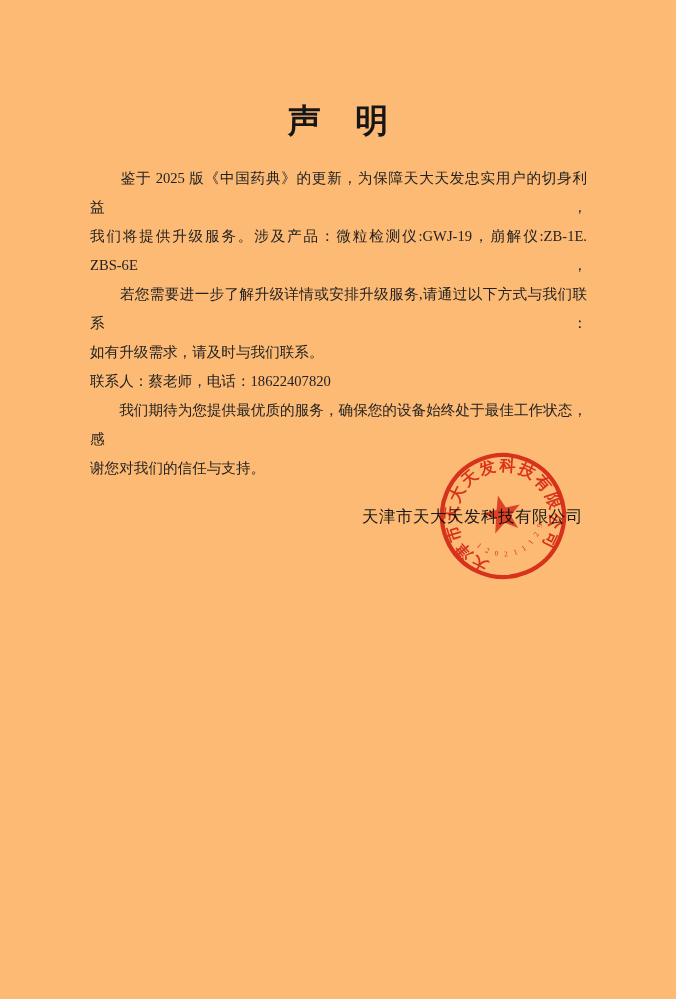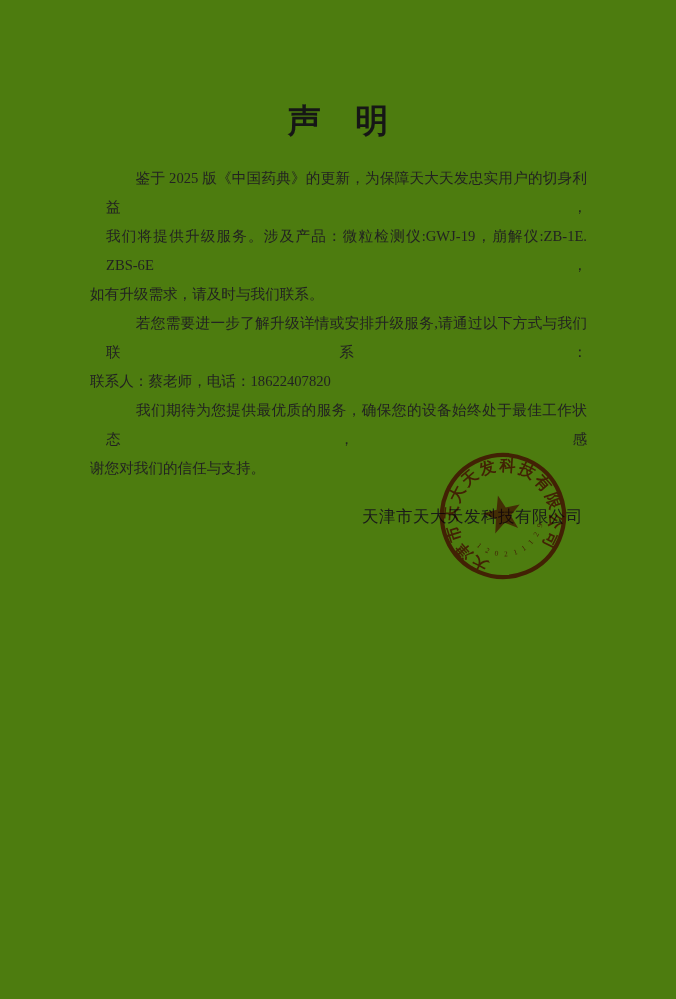--- a/index.html
+++ b/index.html
@@ -1,32 +1,32 @@
 <!DOCTYPE html>
 <html><head>
 <meta charset="utf-8">
 <style>
   html,body{margin:0;padding:0;}
   body{
     width:676px;height:999px;position:relative;background:#ffffff;
     font-family:"Liberation Serif","DejaVu Serif",serif;color:#1e1e1e;
   }
-  .page{position:absolute;inset:0;background:#4d7c0f;overflow:hidden;}
+  .page{position:absolute;inset:0;background:#fdba74;overflow:hidden;}
   .title{
     margin:0;position:absolute;top:99px;left:0;right:0;text-align:center;
     font-size:33px;font-weight:700;letter-spacing:1.05em;padding-left:1.05em;
     color:#161616;
   }
   .body-text{
     position:absolute;top:164px;left:90px;width:497px;
     font-size:14.6px;line-height:29px;color:#222;
   }
   .line{white-space:pre-wrap;}
   .line.fill{
-    text-align:justify;text-align-last:justify;text-justify:inter-character;margin-left:16px;
+    text-align:justify;text-align-last:justify;text-justify:inter-character;
   }
   .signature{position:absolute;top:506px;right:93px;text-align:right;color:#1a1a1a;}
   .company{font-size:16.5px;letter-spacing:0.5px;}
   .sig-date{font-size:15px;margin-top:11px;letter-spacing:1px;}
   .seal{
     position:absolute;left:418px;top:431px;width:170px;height:170px;
     mix-blend-mode:multiply;opacity:0.92;pointer-events:none;
   }
   .seal .rot{transform:rotate(-22deg);}
   .seal .ring{fill:none;stroke:#d6342b;stroke-width:4.2;}
@@ -42,23 +42,23 @@
 
   <h1 class="title">声明</h1>
 
   <div class="body-text">
 
       <div class="line fill">　　鉴于 2025 版《中国药典》的更新，为保障天大天发忠实用户的切身利益，</div>
 
 
       <div class="line fill">我们将提供升级服务。涉及产品：微粒检测仪:GWJ-19，崩解仪:ZB-1E.　ZBS-6E，</div>
 
+      <div class="line fill">　　若您需要进一步了解升级详情或安排升级服务,请通过以下方式与我们联系：</div>
+
       <div class="line">如有升级需求，请及时与我们联系。</div>
-
-      <div class="line fill">　　若您需要进一步了解升级详情或安排升级服务,请通过以下方式与我们联系：</div>
 
       <div class="line">联系人：蔡老师，电话：18622407820</div>
 
       <div class="line fill">　　我们期待为您提供最优质的服务，确保您的设备始终处于最佳工作状态，感</div>
 
       <div class="line">谢您对我们的信任与支持。</div>
     </div>
 
   <div class="signature">
     <div class="company">天津市天大天发科技有限公司</div>

